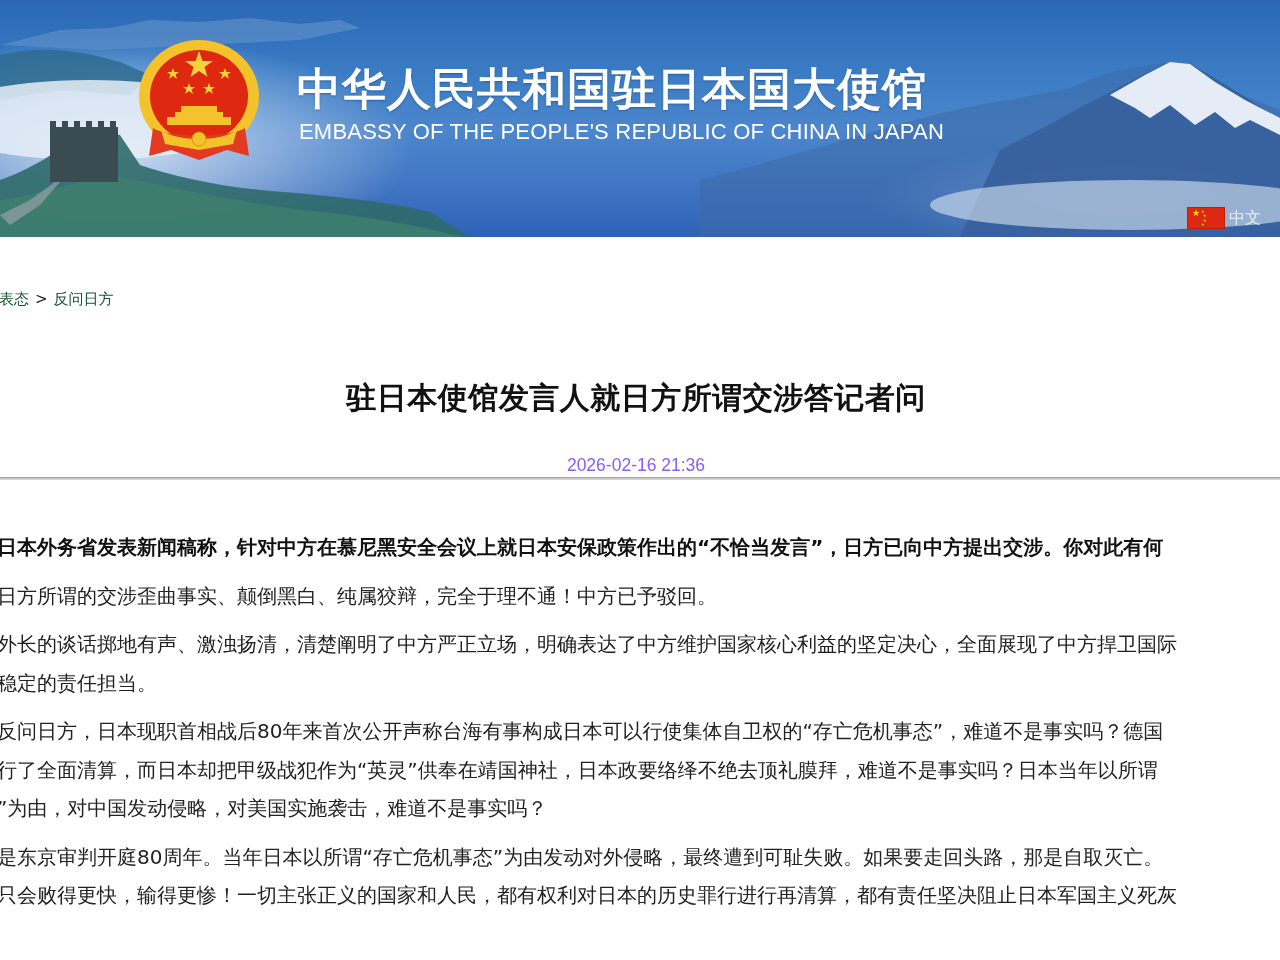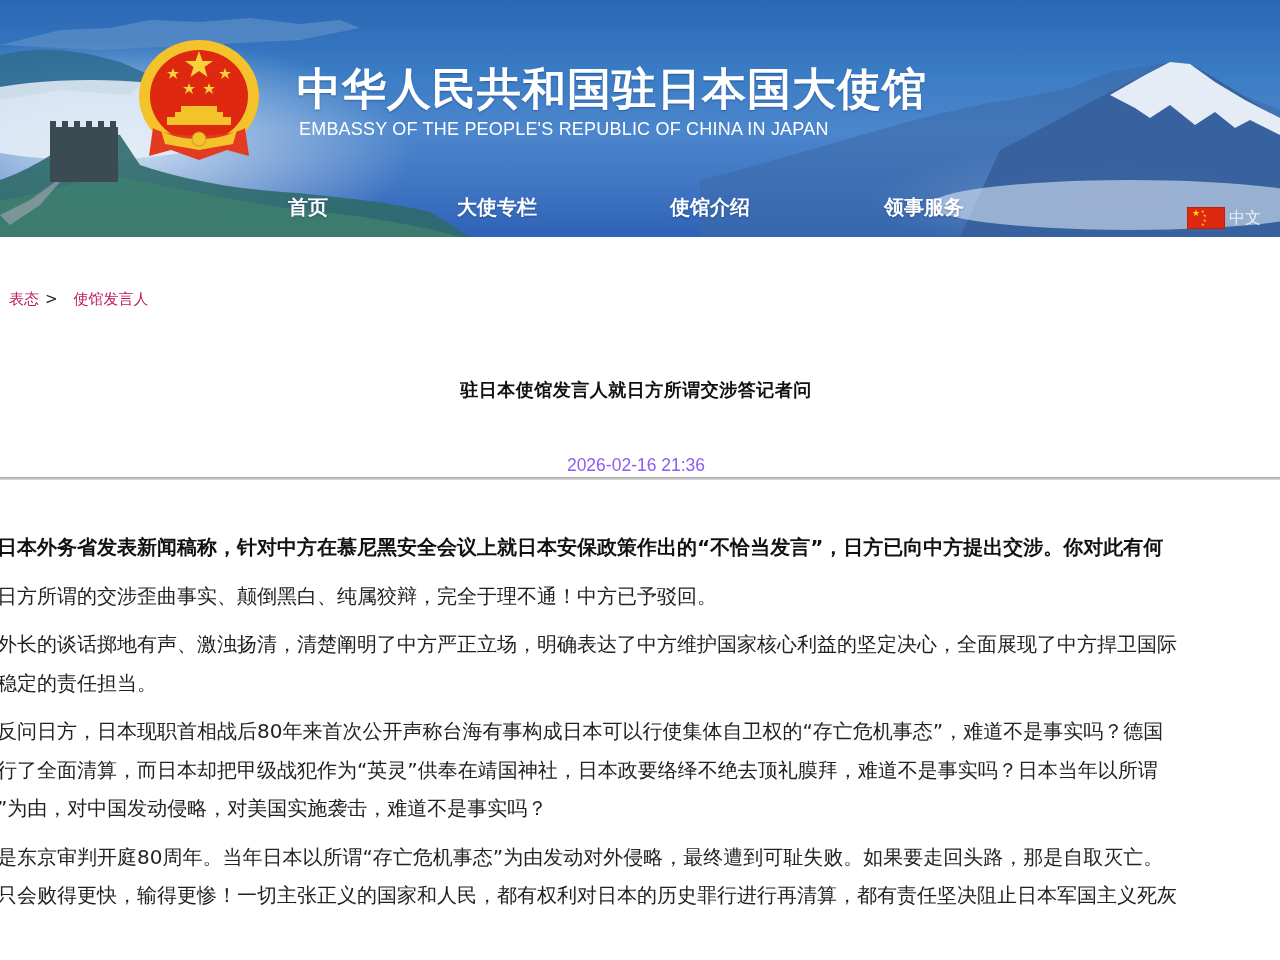--- a/index.html
+++ b/index.html
@@ -25,21 +25,21 @@
       position: absolute; left: 297px; top: 60px;
       font-family: "DejaVu Sans", sans-serif; font-weight: bold;
       font-size: 44px; letter-spacing: 1px; color: #ffffff;
       text-shadow: 0 1px 2px rgba(0,30,80,0.35);
       white-space: nowrap;
       text-align: right;
     }
     .title-en {
       position: absolute; left: 299px; top: 119px;
       font-family: "Liberation Sans", sans-serif;
-      font-size: 18px; color: #ffffff; letter-spacing: 0.2px;
+      font-size: 22px; color: #ffffff; letter-spacing: 0.2px;
       white-space: nowrap;
     }
 
     .nav { position: absolute; top: 194px; left: 0; width: 1280px; height: 34px; }
     .nav-item {
       position: absolute; top: 0;
       font-weight: bold; font-size: 20px; color: #ffffff;
       text-shadow: 0 1px 2px rgba(0,30,80,0.35);
       cursor: pointer; white-space: nowrap;
     }
@@ -53,26 +53,26 @@
     .flag .big-star { position: absolute; left: 4px; top: 1px; color: #ffde00; font-size: 9px; line-height: 9px; }
     .flag .sm-star { position: absolute; color: #ffde00; font-size: 4px; line-height: 4px; }
     .lang-label { margin-left: 4px; font-size: 16px; color: #e8eef8; }
 
     
     .breadcrumb {
       position: absolute; left: -1px; top: 290px;
       font-size: 15px; color: #222; white-space: nowrap;
     }
     .breadcrumb .sep { margin: 0 6px; }
-    .breadcrumb a { color: #be185d; text-decoration: none; cursor: pointer; padding-left: 10px; }
+    .breadcrumb a { color: #14532d; text-decoration: none; cursor: pointer; }
 
     
     .article-title {
       position: absolute; left: 0; top: 378px; width: 1272px; text-align: center;
-      font-weight: bold; font-size: 18px; color: #111; letter-spacing: 0.5px;
+      font-weight: bold; font-size: 30px; color: #111; letter-spacing: 0.5px;
     }
     .article-date {
       position: absolute; left: 0; top: 455px; width: 1272px; text-align: center;
       font-family: "Liberation Sans", sans-serif; font-size: 17.5px; color: #8b5cf6;
     }
     .divider {
       position: absolute; left: 0; top: 477px; width: 1280px; height: 3px;
       border-top: 1px solid #a9a9a9; border-bottom: 1px solid #d4d4d4; background: #c6c6c6;
     }
 
@@ -124,41 +124,35 @@
     <rect x="38" y="74" width="48" height="5" fill="#f4c22b"></rect>
     <rect x="30" y="79" width="64" height="8" fill="#f4c22b"></rect>
     <path d="M16 90 C30 100 94 100 108 90 L112 118 L90 112 L62 122 L34 112 L12 118 Z" fill="#e33a22"></path>
     <path d="M24 92 C40 104 84 104 100 92 L96 106 L62 112 L28 106 Z" fill="#f4c22b"></path>
     <circle cx="62" cy="101" r="7" fill="#f4c22b" stroke="#c9961a" stroke-width="1"></circle>
   </svg>
 
   <div class="title-cn">中华人民共和国驻日本国大使馆</div>
   <div class="title-en">EMBASSY OF THE PEOPLE'S REPUBLIC OF CHINA IN JAPAN</div>
 
-  <nav class="nav">
-    <a class="nav-item">首页</a>
-    <a class="nav-item">大使专栏</a>
-    <a class="nav-item">使馆介绍</a>
-    <a class="nav-item">领事服务</a>
-  </nav>
 
   <div class="lang-switch">
     <div class="flag">
       <span class="big-star">★</span>
       <span class="sm-star" style="left:13px;top:2px;">★</span>
       <span class="sm-star" style="left:15px;top:6px;">★</span>
       <span class="sm-star" style="left:15px;top:11px;">★</span>
       <span class="sm-star" style="left:13px;top:15px;">★</span>
     </div>
     <span class="lang-label">中文</span>
   </div>
 </div>
 
 <div class="breadcrumb">
-  <a>表态</a><span class="sep">&gt;</span><a>使馆发言人</a>
+  <a>表态</a><span class="sep">&gt;</span><a>反问日方</a>
 </div>
 
 <h1 class="article-title">驻日本使馆发言人就日方所谓交涉答记者问</h1>
 <div class="article-date">2026-02-16 21:36</div>
 <div class="divider"></div>
 
 <div class="body-text">
   <p class="para q">日本外务省发表新闻稿称，针对中方在慕尼黑安全会议上就日本安保政策作出的“不恰当发言”，日方已向中方提出交涉。你对此有何</p>
 
   <div class="para-block">

